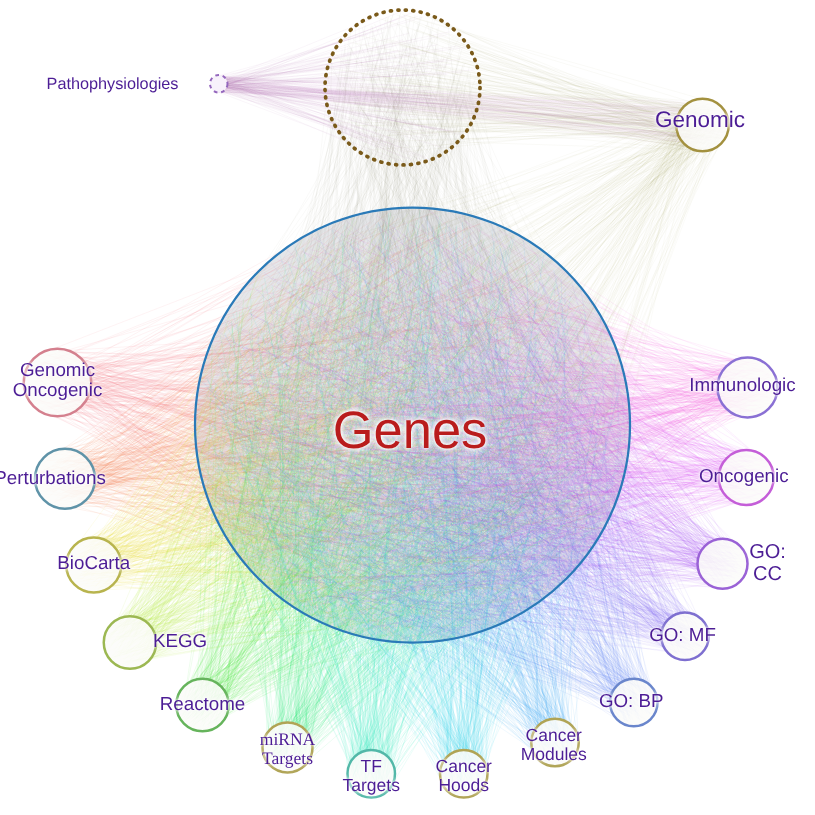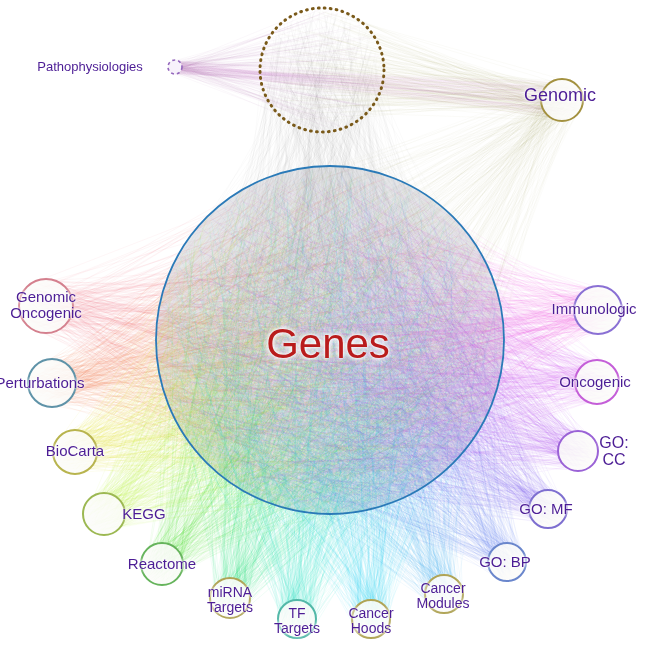--- a/index.html
+++ b/index.html
@@ -85,21 +85,21 @@
   <div class="labels">
       <div class="node-label" style="left: 328px; top: 344px; font-size: 42px; color: #b91c1c;">Genes</div>
       <div class="node-label" style="left: 90px; top: 67px; font-size: 13px;">Pathophysiologies</div>
       <div class="node-label" style="left: 560px; top: 96px; font-size: 18px;">Genomic</div>
       <div class="node-label" style="left: 46px; top: 305px; font-size: 15px;">Genomic
 Oncogenic</div>
       <div class="node-label" style="left: 40px; top: 383px; font-size: 15px;">Perturbations</div>
       <div class="node-label" style="left: 75px; top: 451px; font-size: 15px;">BioCarta</div>
       <div class="node-label" style="left: 104px; top: 514px; font-size: 15px; margin-left: 40px;">KEGG</div>
       <div class="node-label" style="left: 162px; top: 564px; font-size: 15px;">Reactome</div>
-      <div class="node-label" style="left: 230px; top: 600px; font-size: 14px;">miRNA
+      <div class="node-label" style="left: 230px; top: 600px; font-size: 14px; font-family: Liberation Serif, serif;">miRNA
 Targets</div>
       <div class="node-label" style="left: 297px; top: 621px; font-size: 14px;">TF
 Targets</div>
       <div class="node-label" style="left: 371px; top: 621px; font-size: 14px;">Cancer
 Hoods</div>
       <div class="node-label" style="left: 443px; top: 596px; font-size: 14px;">Cancer
 Modules</div>
       <div class="node-label" style="left: 505px; top: 562px; font-size: 15px;">GO: BP</div>
       <div class="node-label" style="left: 546px; top: 509px; font-size: 15px;">GO: MF</div>
       <div class="node-label" style="left: 576px; top: 451px; font-size: 16px; margin-left: 38px;">GO: CC</div>

